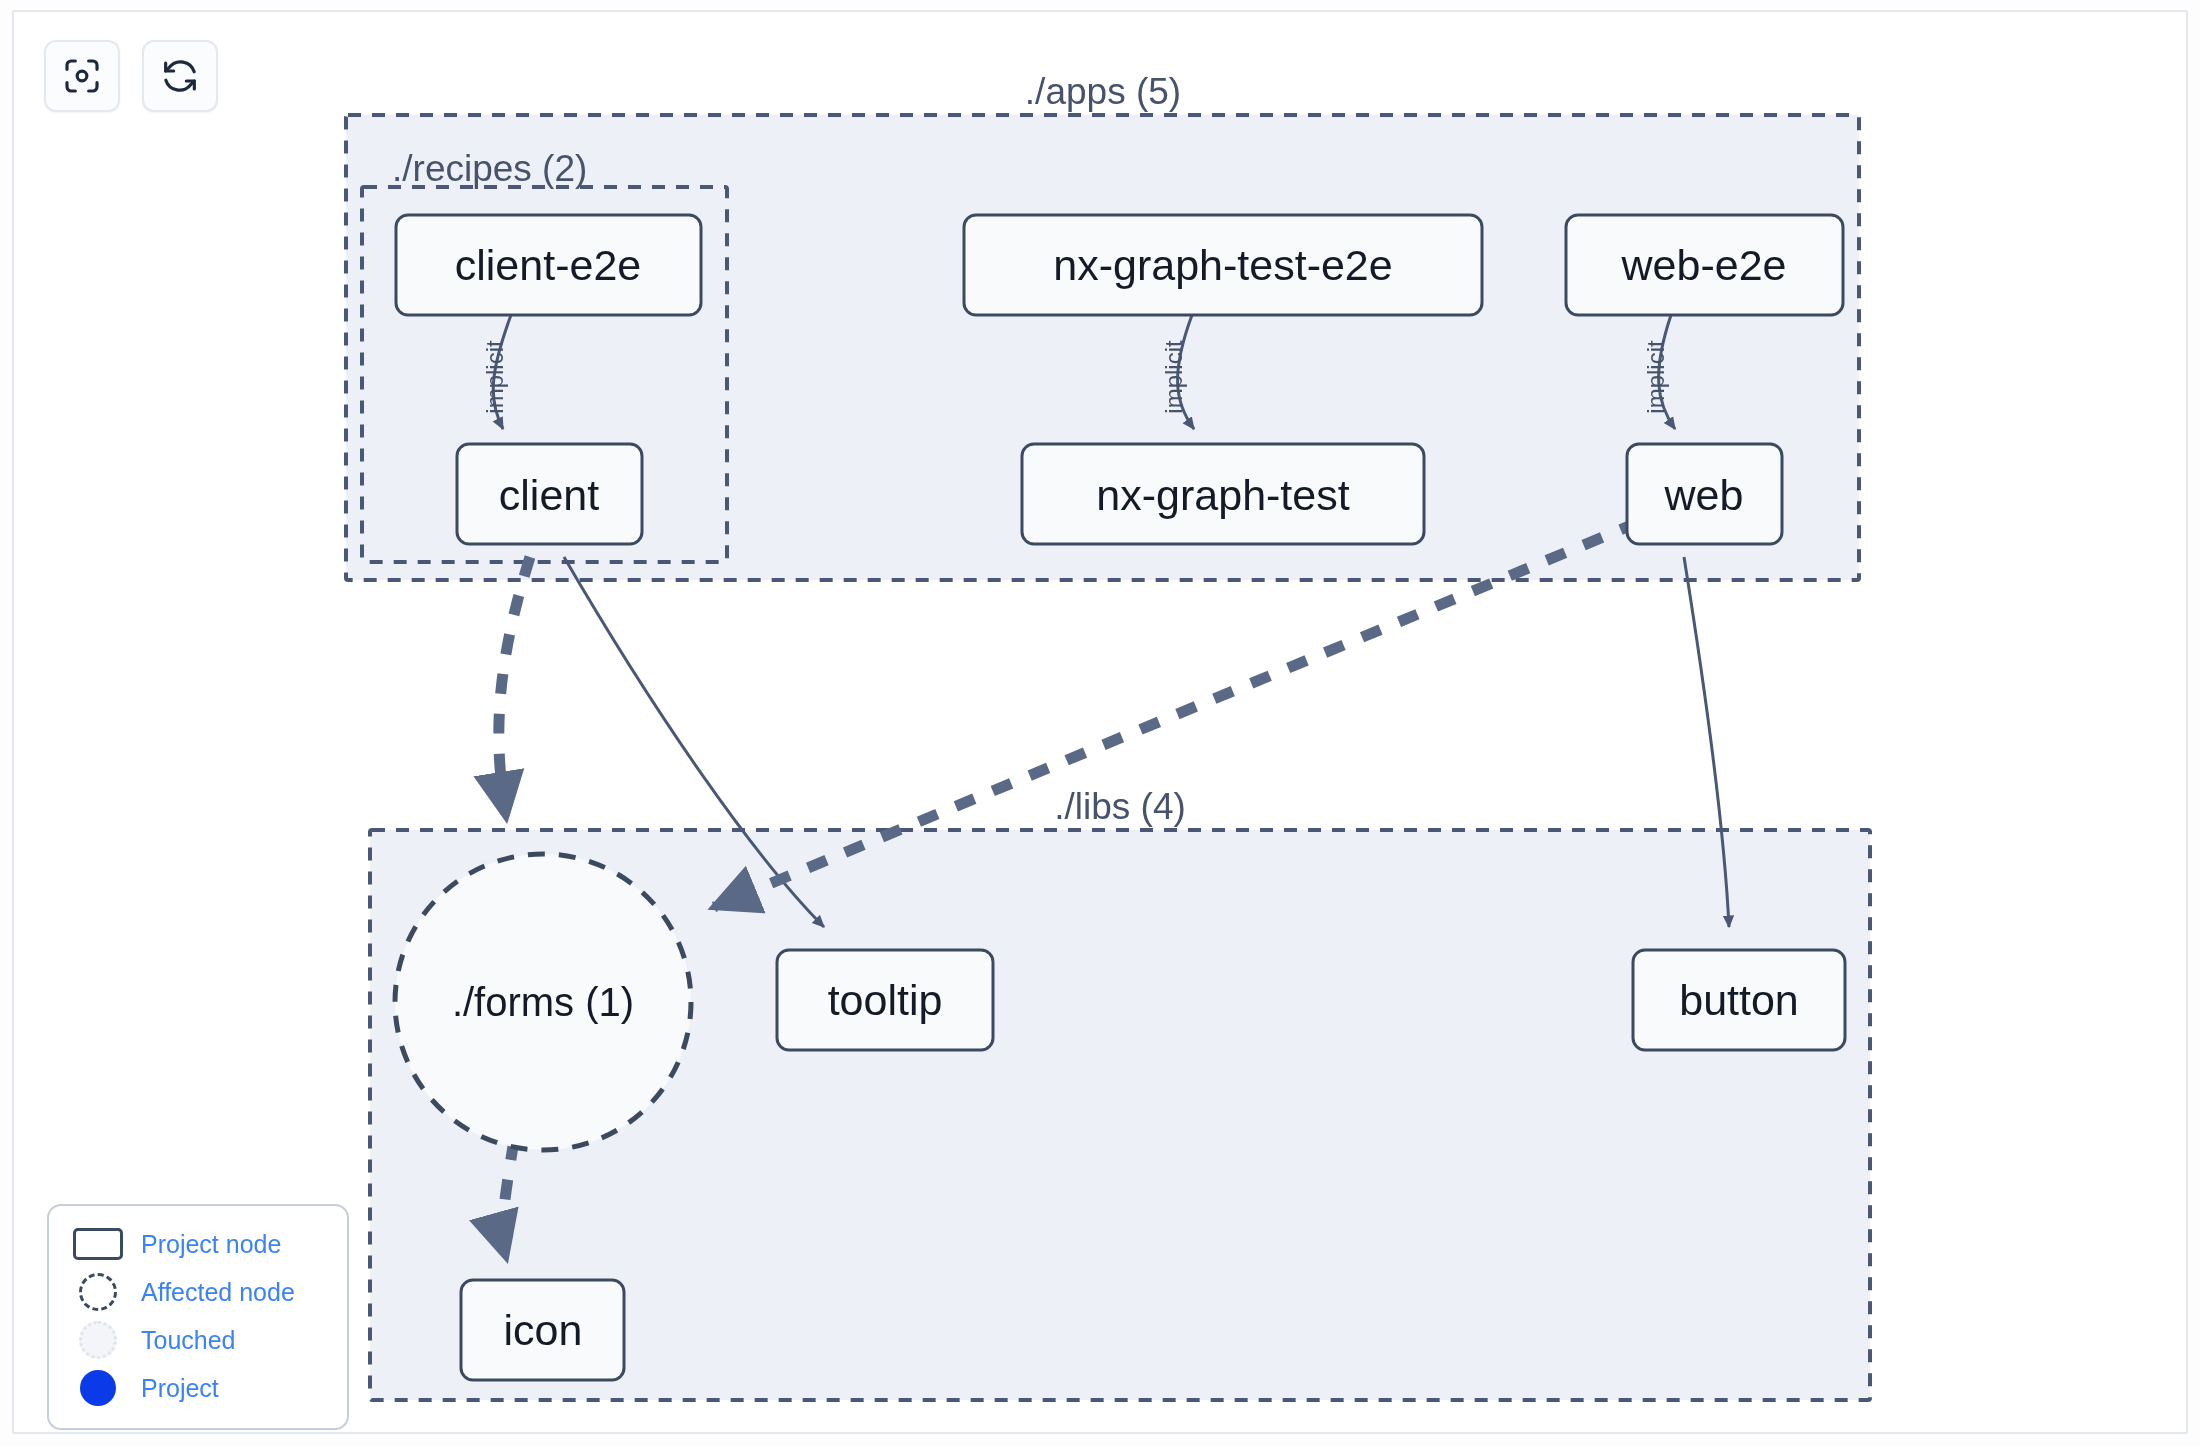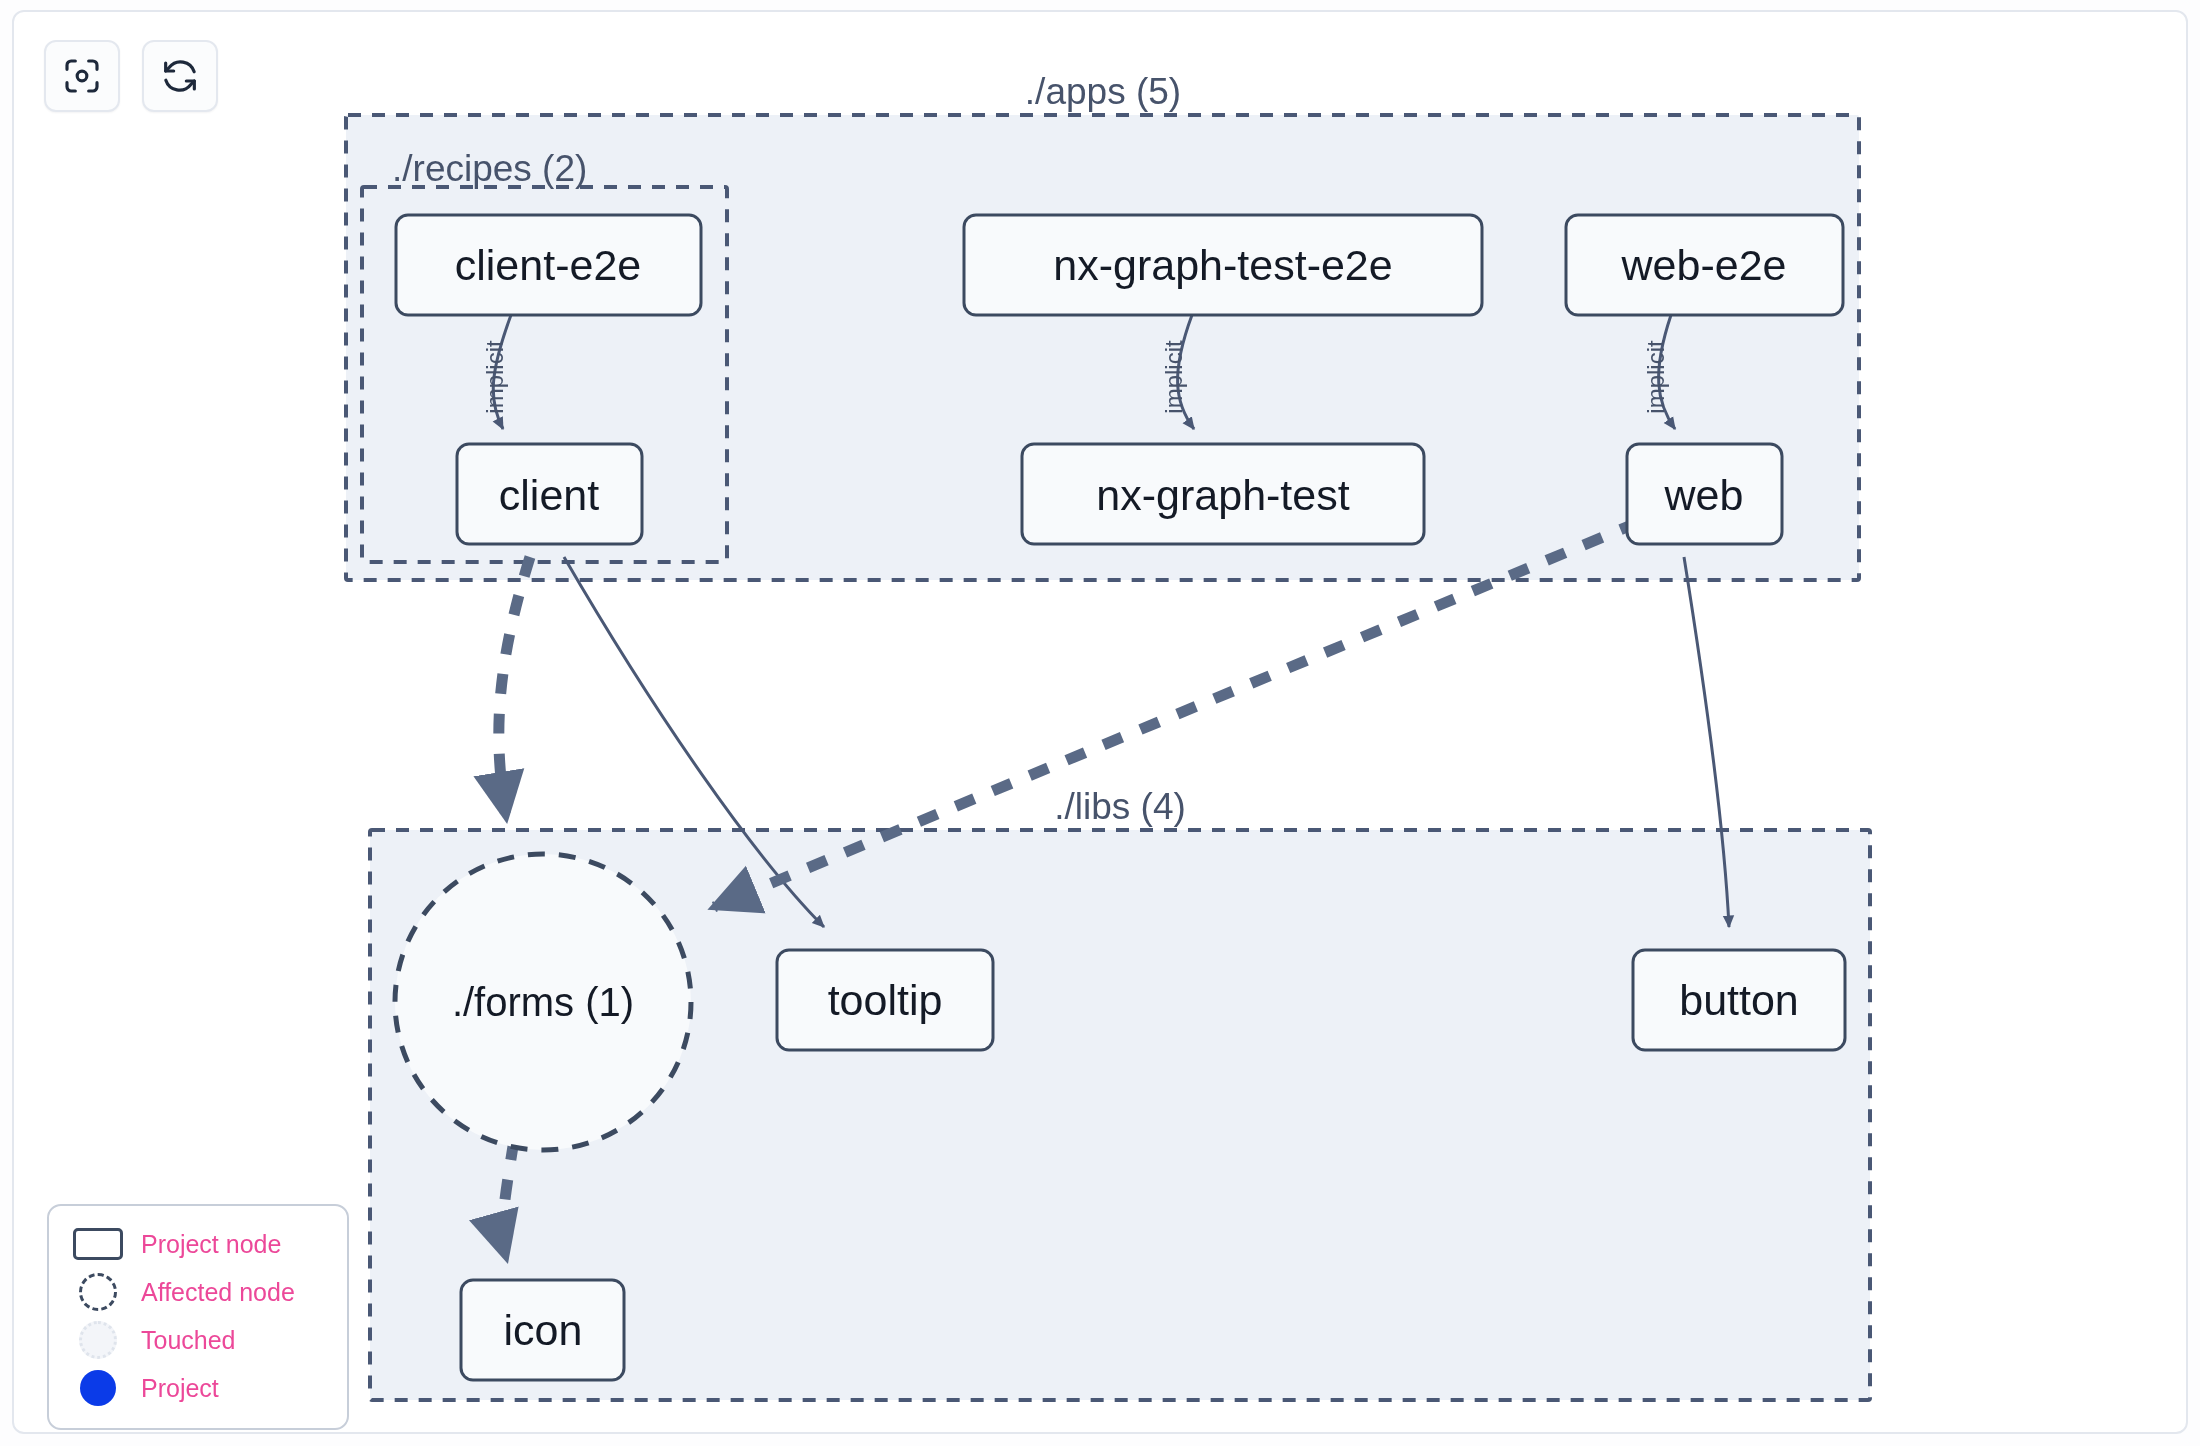--- a/index.html
+++ b/index.html
@@ -19,21 +19,21 @@
   }
   
   #panel {
     position: absolute;
     left: 12px;
     top: 10px;
     width: 2176px;
     height: 1424px;
     background: #ffffff;
     border: 2px solid #e3e7ee;
-    border-radius: 12px;
+    border-radius: 2px;
     box-sizing: border-box;
     overflow: hidden;
   }
   
   #toolbar {
     position: absolute;
     left: 30px;
     top: 28px;
     display: flex;
     gap: 22px;
@@ -157,21 +157,21 @@
     background: #f3f5f9;
     box-sizing: border-box;
   }
   .sw-touched {
     width: 36px; height: 36px;
     border-radius: 50%;
     background: #0b3be8;
   }
   .legend-text {
     font-size: 25px;
-    color: #ec4899;
+    color: #3b82f6;
     padding-left: 12px;
     white-space: nowrap;
   }
 </style>
 </head>
 <body>
 
 <div id="app">
   <div id="panel">
 

